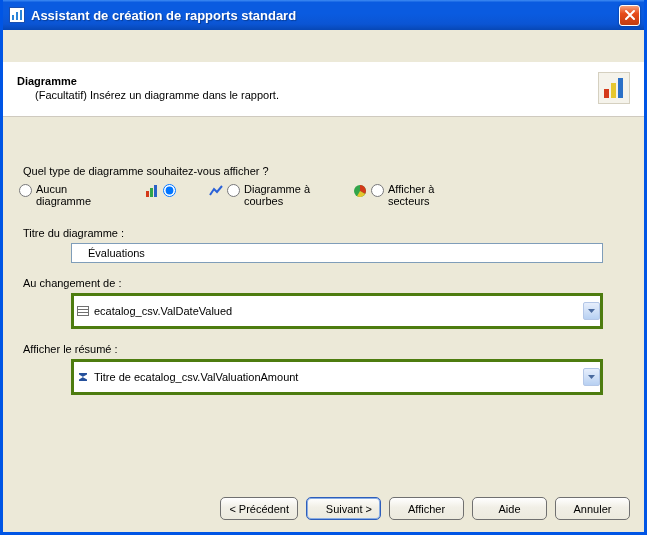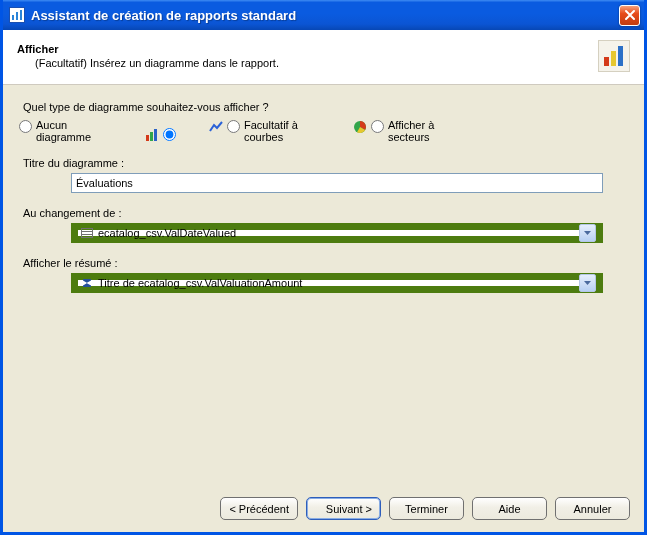--- a/index.html
+++ b/index.html
@@ -13,20 +13,21 @@
     overflow: hidden;
   }
   .window {
     width: 647px;
     height: 535px;
     border: 3px solid #0055e5;
     border-top: none;
     background: #ece9d8;
     display: flex;
     flex-direction: column;
+    gap: 32px;
   }
   .titlebar {
     height: 30px;
     background: linear-gradient(to bottom, #3f8cf3 0%, #0a5be0 8%, #0a5be0 45%, #0b55d4 80%, #0747b5 100%);
     display: flex;
     align-items: center;
     padding: 0 4px 0 6px;
     color: #fff;
     font-weight: bold;
     font-size: 13px;
@@ -86,23 +87,22 @@
   }
 
   .section-label {
     font-size: 11px;
     margin-bottom: 6px;
   }
 
   .radio-row {
     display: flex;
     gap: 30px;
-    margin-bottom: 14px;
+    margin-bottom: 20px;
     margin-left: -4px;
-    align-items: flex-end;
   }
   .radio-item {
     display: flex;
     align-items: flex-start;
     gap: 2px;
     cursor: pointer;
   }
   .radio-item input[type=radio] {
     margin: 1px 2px 0 0;
   }
@@ -125,29 +125,29 @@
     margin-bottom: 4px;
   }
   .field-input-wrap {
     margin-left: 48px;
     width: 532px;
   }
   .text-input {
     width: 100%;
     height: 20px;
     border: 1px solid #7f9db9;
-    padding: 2px 4px;
+    padding: 2px 16px;
     font-family: Tahoma, Arial, sans-serif;
     font-size: 11px;
     background: #fff;
   }
   .combo {
     width: 100%;
-    height: 20px;
-    border: 7px solid #4d7c0f;
+    height: 36px;
+    border: 3px solid #4d7c0f;
     background: #fff;
     display: flex;
     align-items: center;
     cursor: pointer;
   }
   .combo .cicon {
     width: 18px; height: 100%;
     display: flex; align-items: center; justify-content: center;
   }
   .combo .ctext {
@@ -204,21 +204,21 @@
     <span class="title">Assistant de création de rapports standard</span>
     <span class="close-btn">
       <svg viewBox="0 0 12 12">
         <path d="M2 2 L10 10 M10 2 L2 10" stroke="#fff" stroke-width="2" stroke-linecap="round"></path>
       </svg>
     </span>
   </div>
 
   <div class="header-panel">
     <div class="header-text">
-      <div class="htitle">Afficher</div>
+      <div class="htitle">Diagramme</div>
       <div class="hsub">(Facultatif) Insérez un diagramme dans le rapport.</div>
     </div>
     <div class="header-big-icon">
       <svg width="26" height="26" viewBox="0 0 26 26">
         <rect x="3" y="14" width="5" height="9" fill="#d43a1a"></rect>
         <rect x="10" y="8" width="5" height="15" fill="#e6c72f"></rect>
         <rect x="17" y="3" width="5" height="20" fill="#2b70c7"></rect>
       </svg>
     </div>
   </div>
@@ -245,21 +245,21 @@
         <input type="radio" name="charttype" checked="" style="">
       </label>
 
       <label class="radio-item">
         <span class="ricon">
           <svg width="14" height="14" viewBox="0 0 14 14">
               <polyline points="1,11 5,5 8,8 13,2" fill="none" stroke="#2b62d8" stroke-width="2"></polyline>
             </svg>
         </span>
         <input type="radio" name="charttype" style="">
-        <span class="rlabel">Facultatif à courbes</span>
+        <span class="rlabel">Diagramme à courbes</span>
       </label>
 
       <label class="radio-item">
         <span class="ricon">
           <svg width="14" height="14" viewBox="0 0 14 14">
             <circle cx="7" cy="7" r="6" fill="#32a54a"></circle>
             <path d="M7 7 L7 1 A6 6 0 0 1 12.2 10 Z" fill="#d43a1a"></path>
             <path d="M7 7 L12.2 10 A6 6 0 0 1 4 12.2 Z" fill="#e6c72f"></path>
           </svg>
         </span>
@@ -313,18 +313,18 @@
           </span>
         </div>
       </div>
     </div>
 
   </div>
 
   <div class="footer">
     <button class="btn">&lt; Précédent</button>
     <button class="btn default">Suivant &gt;</button>
-    <button class="btn">Terminer</button>
+    <button class="btn">Afficher</button>
     <button class="btn">Aide</button>
     <button class="btn">Annuler</button>
   </div>
 
 </div>
 
 </body></html>

